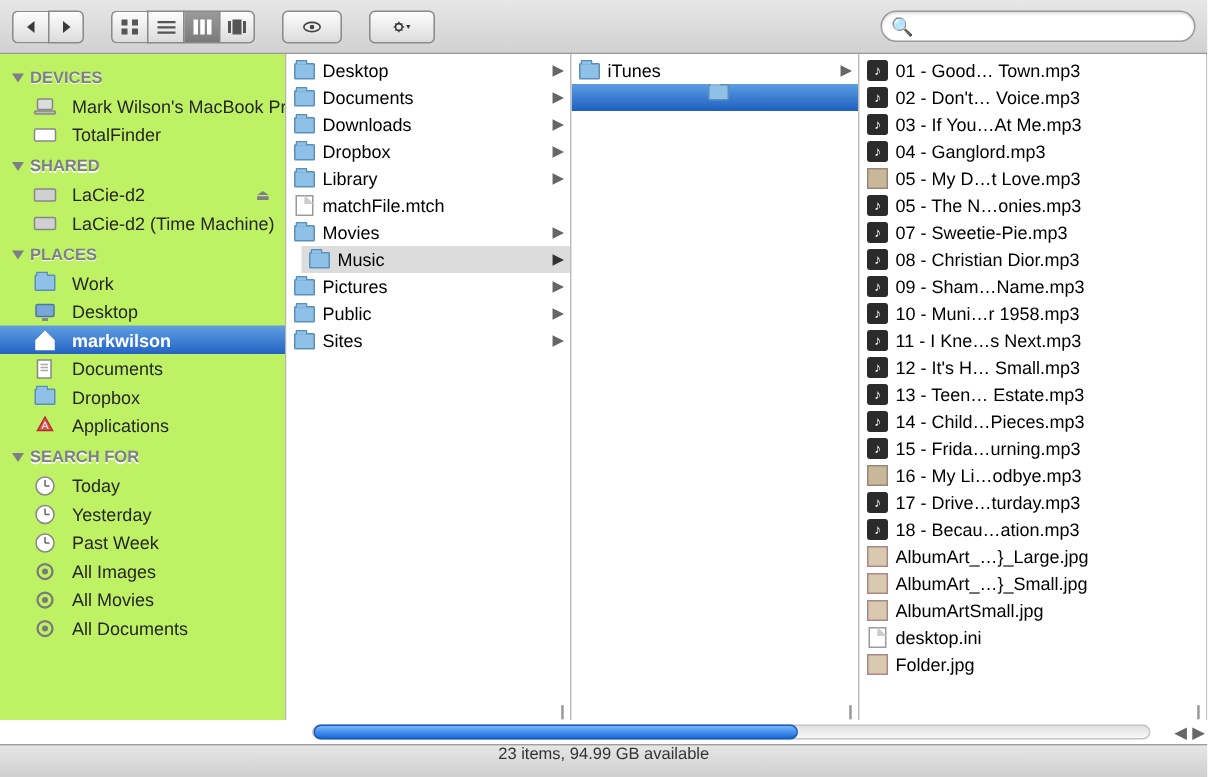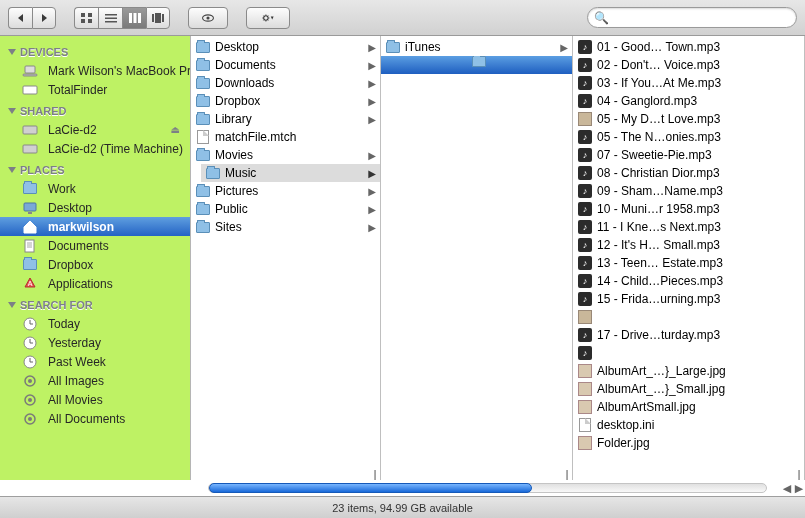--- a/index.html
+++ b/index.html
@@ -47,21 +47,21 @@
   .row .arrow { margin-right: 4px; font-size: 10px; color:#666; }
   .row.selected .arrow, .row.highlight .arrow { color:#333; }
   .row.selected .arrow { color:#fff; }
   
   
   .scrub { height: 16px; background:#fff; border-top: 0; position: relative; display:flex; align-items:center; }
   .scrub-track { margin: 0 14px 0 208px; height: 10px; border-radius: 6px; background: linear-gradient(to bottom,#e0e0e0,#f8f8f8); flex:1; position:relative; border:1px solid #c4c4c4; }
   .scrub-thumb { position:absolute; left:0; top:-1px; height:10px; width:58%; border-radius:6px; background: linear-gradient(to bottom,#78b6ff,#1868d8); border:1px solid #1559b9; }
   .scrub-arrow { width:12px; font-size:11px; color:#666; text-align:center; }
   
-  .status { height: 22px; background: linear-gradient(to bottom,#e6e6e6,#cfcfcf); border-top: 1px solid #9e9e9e; display:flex; align-items:center; justify-content:center; font-size:11px; color:#333; }
+  .status { height: 22px; background: linear-gradient(to bottom,#e6e6e6,#cfcfcf); border-top: 1px solid #9e9e9e; display:flex; align-items:flex-start; justify-content:center; font-size:11px; color:#333; }
   
   
   .fld { width:14px; height:11px; background:#8fc0e6; border:1px solid #5a8fb8; border-radius:1px; display:inline-block; position:relative; }
   .fld::before { content:""; position:absolute; top:-3px; left:0; width:6px; height:2px; background:#8fc0e6; border:1px solid #5a8fb8; border-bottom:none; border-radius:1px 1px 0 0; }
   .file { width:12px; height:14px; background:#fff; border:1px solid #999; display:inline-block; position:relative; }
   .file::after { content:""; position:absolute; right:-1px; top:-1px; border:3px solid transparent; border-left-color:#ccc; border-bottom-color:#ccc; }
   .audioico { width:14px; height:14px; background:#2b2b2b; border-radius:2px; display:inline-flex; align-items:center; justify-content:center; color:#fff; font-size:9px; }
   .jpgico { width:14px; height:14px; background:#d9c9b0; border:1px solid #a88; display:inline-block; }
   .imgico { width:14px; height:14px; background:#c9b79a; border:1px solid #987; display:inline-block; }
 </style>
@@ -491,31 +491,33 @@
         <div class="row">
           <span class="ico">
             <span class="audioico">♪</span>
           </span>
           <span class="name">15 - Frida…urning.mp3</span>
         </div>
         <div class="row">
           <span class="ico">
             <span class="imgico"></span>
           </span>
+          <span class="name">16 - My Li…odbye.mp3</span>
         </div>
         <div class="row">
           <span class="ico">
             <span class="audioico">♪</span>
           </span>
           <span class="name">17 - Drive…turday.mp3</span>
         </div>
         <div class="row">
           <span class="ico">
             <span class="audioico">♪</span>
           </span>
+          <span class="name">18 - Becau…ation.mp3</span>
         </div>
         <div class="row">
           <span class="ico">
             <span class="jpgico"></span>
           </span>
           <span class="name">AlbumArt_…}_Large.jpg</span>
         </div>
         <div class="row">
           <span class="ico">
             <span class="jpgico"></span>

